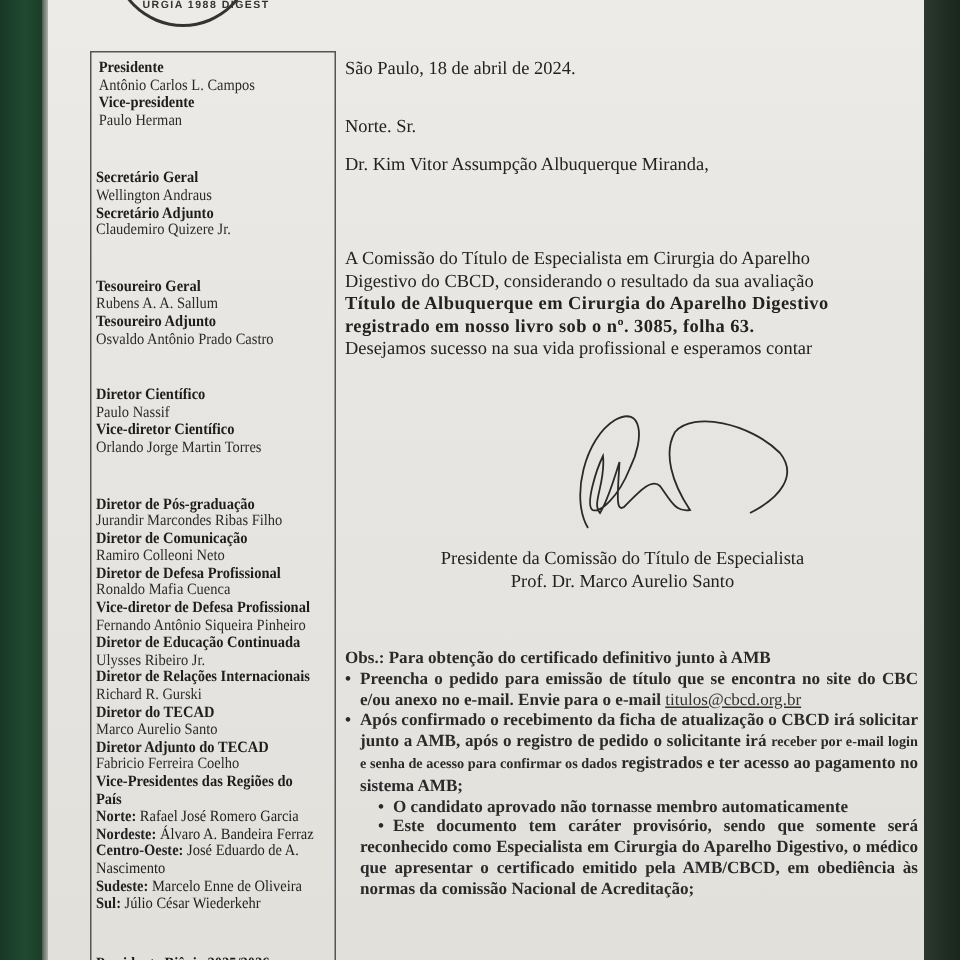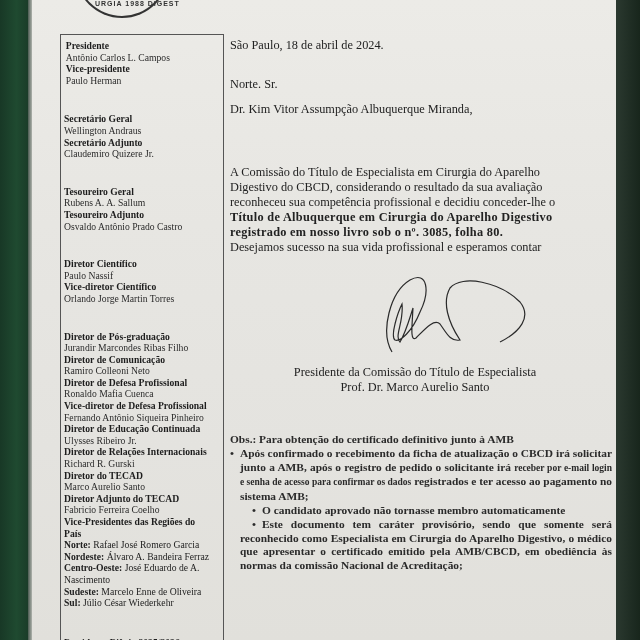--- a/index.html
+++ b/index.html
@@ -143,39 +143,42 @@
 </div>
 
 <div class="main">
   <p class="date">São Paulo, 18 de abril de 2024.</p>
   <p class="salutation">Norte. Sr.</p>
   <p class="recipient">Dr. Kim Vitor Assumpção Albuquerque Miranda,</p>
 
   <div class="body-text">
     <div>A Comissão do Título de Especialista em Cirurgia do Aparelho</div>
     <div>Digestivo do CBCD, considerando o resultado da sua avaliação</div>
-    <div>reconheceu sua competência profissional e decidiu conceder-lhe o</div>
     <div class="bold">Título de Albuquerque em Cirurgia do Aparelho Digestivo</div>
-    <div class="bold">registrado em nosso livro sob o nº. 3085, folha 80.</div>
+    <div class="bold">registrado em nosso livro sob o nº. 3085, folha 63.</div>
     <div>Desejamos sucesso na sua vida profissional e esperamos contar</div>
   </div>
 
   <svg class="signature" viewBox="0 0 190 90">
     <path d="M42 80 C 30 60, 40 20, 60 8 C 78 -2, 80 20, 70 40 C 62 60, 50 70, 45 68 C 40 64, 48 40, 52 32 C 54 50, 44 64, 50 70 C 56 60, 60 45, 63 36 C 62 55, 60 70, 66 66 C 74 58, 84 46, 90 52 C 96 60, 100 70, 110 68 C 98 50, 92 30, 100 16 C 112 2, 150 10, 170 30 C 182 45, 170 60, 150 70" fill="none" stroke="#2a2a2a" stroke-width="1.2"></path>
   </svg>
 
   <div class="signer">
     <div style="margin-left:-30px;width:290px;">Presidente da Comissão do Título de Especialista</div>
     <div>Prof. Dr. Marco Aurelio Santo</div>
   </div>
 
   <div class="obs">
     <div class="title">Obs.: Para obtenção do certificado definitivo junto à AMB</div>
     <ul>
       <li>
+        <span>Preencha o pedido para emissão de título que se encontra no site do CBC e/ou anexo no e-mail. Envie para o e-mail</span>
+        <a>titulos@cbcd.org.br</a>
+      </li>
+      <li>
         <span>Após confirmado o recebimento da ficha de atualização o CBCD irá solicitar junto a AMB, após o registro de pedido o solicitante irá</span>
         <span class="small">receber por e-mail login e senha de acesso para confirmar os dados</span>
         <span>registrados e ter acesso ao pagamento no sistema AMB;</span>
       </li>
       <li class="indent">O candidato aprovado não tornasse membro automaticamente</li>
       <li class="indent">Este documento tem caráter provisório, sendo que somente será reconhecido como Especialista em Cirurgia do Aparelho Digestivo, o médico que apresentar o certificado emitido pela AMB/CBCD, em obediência às normas da comissão Nacional de Acreditação;</li>
     </ul>
   </div>
 </div>
 

